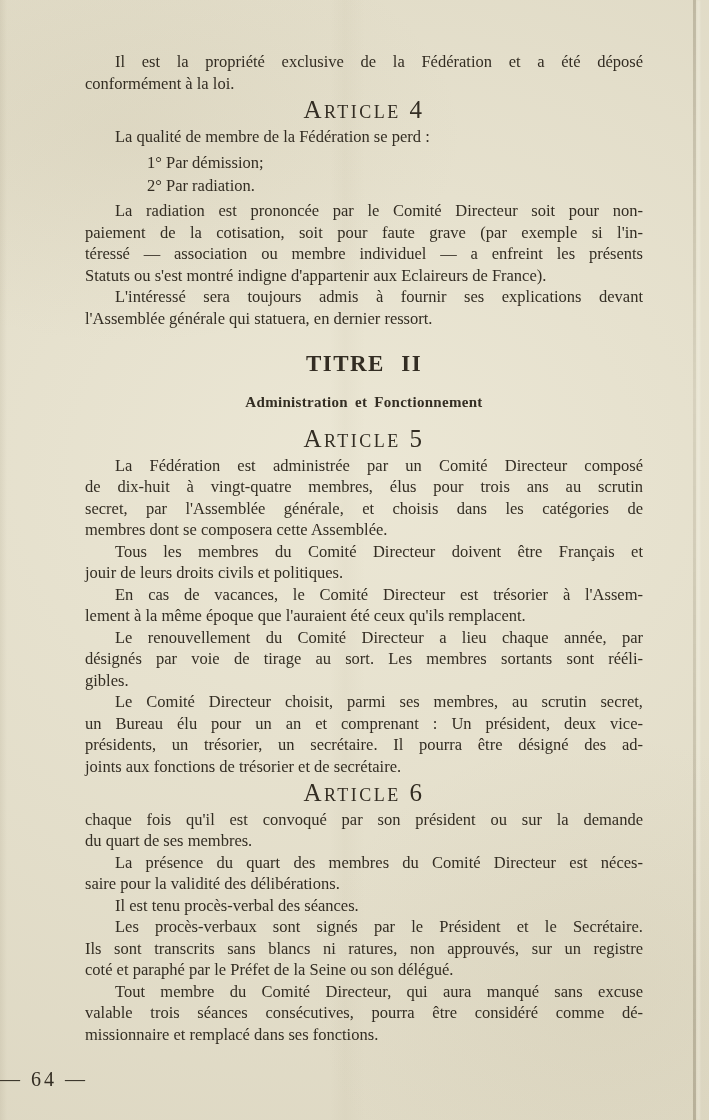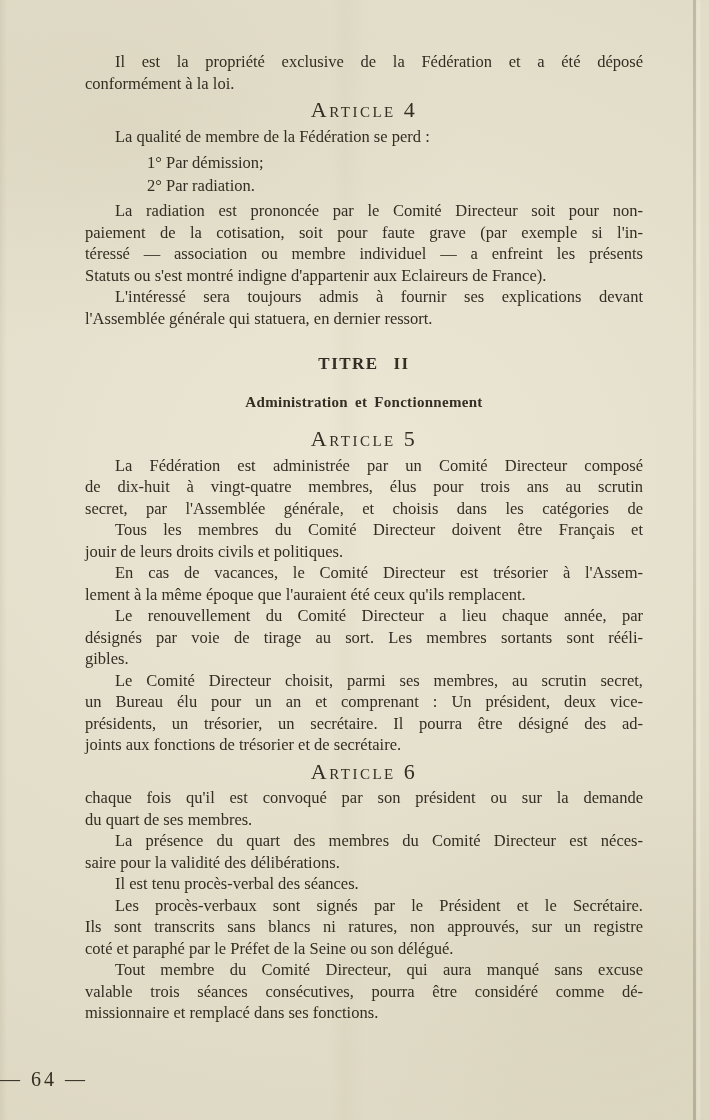--- a/index.html
+++ b/index.html
@@ -49,30 +49,30 @@
     font-size: 16.5px;
     line-height: 21.5px;
     white-space: normal;
   }
   .line.j { text-align: justify; text-align-last: justify; }
   .line.first { text-indent: 30px; }
   .heading {
     font-variant: small-caps;
     text-align: center;
     letter-spacing: 2.5px;
-    font-size: 22px;
+    font-size: 25px;
     line-height: 21.5px;
     margin-top: 5px;
   }
   .subtitle + .heading { margin-top: 14px; }
   .heading + .para { margin-top: 5px; }
   .title {
     font-weight: bold;
     text-align: center;
-    font-size: 17px;
+    font-size: 23px;
     line-height: 26px;
     letter-spacing: 1.5px;
     word-spacing: 9px;
     margin-top: 22px;
   }
   .subtitle {
     font-weight: bold;
     text-align: center;
     font-size: 15px;
     line-height: 24px;
@@ -121,20 +121,21 @@
         <div class="line first j">L'intéressé sera toujours admis à fournir ses explications devant</div>
         <div class="line">l'Assemblée générale qui statuera, en dernier ressort.</div>
       </div>
       <div class="title">TITRE II</div>
       <div class="subtitle">Administration et Fonctionnement</div>
       <div class="heading">Article 5</div>
       <div class="para">
         <div class="line first j">La Fédération est administrée par un Comité Directeur composé</div>
         <div class="line j">de dix-huit à vingt-quatre membres, élus pour trois ans au scrutin</div>
         <div class="line j">secret, par l'Assemblée générale, et choisis dans les catégories de</div>
+        <div class="line">membres dont se composera cette Assemblée.</div>
       </div>
       <div class="para">
         <div class="line first j">Tous les membres du Comité Directeur doivent être Français et</div>
         <div class="line">jouir de leurs droits civils et politiques.</div>
       </div>
       <div class="para">
         <div class="line first j">En cas de vacances, le Comité Directeur est trésorier à l'Assem-</div>
         <div class="line">lement à la même époque que l'auraient été ceux qu'ils remplacent.</div>
       </div>
       <div class="para">

